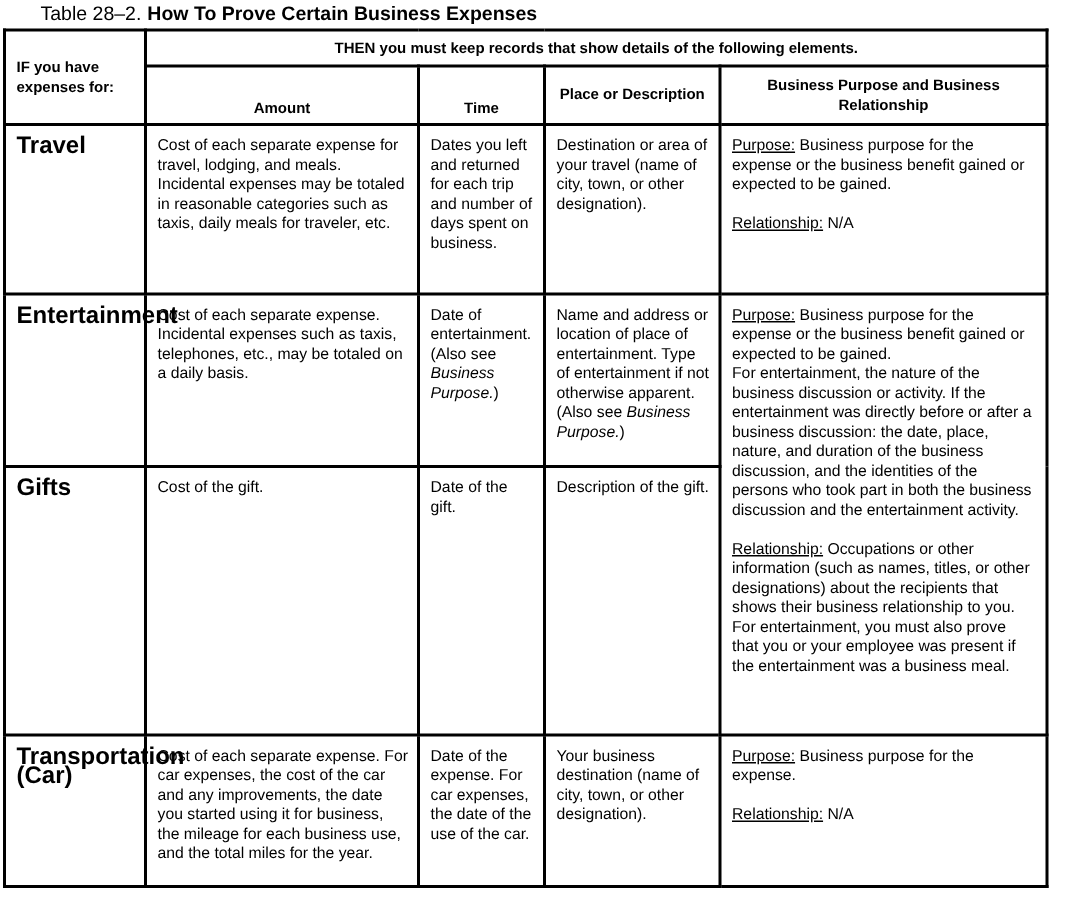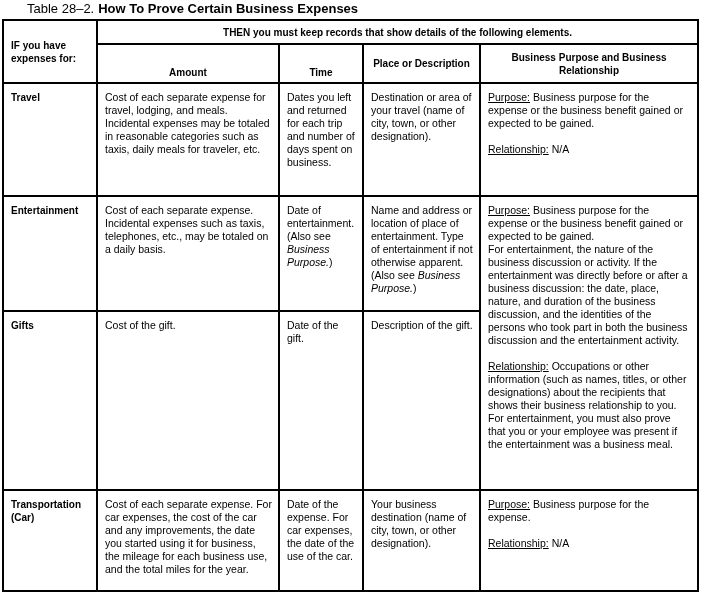--- a/index.html
+++ b/index.html
@@ -11,21 +11,21 @@
   table.grid { position: absolute; left: 2px; top: 19px; width: 695px; border-collapse: collapse;
                table-layout: fixed; font-size: 10.5px; line-height: 13px; }
   table.grid td, table.grid th { border: 2px solid #000; vertical-align: top; padding: 0; }
   col.c1 { width: 94px; } col.c2 { width: 182px; } col.c3 { width: 84px; } col.c4 { width: 117px; } col.c5 { width: 218px; }
   th { font-weight: bold; font-size: 10px; margin-left: 17px; }
   .th-if { text-align: left; vertical-align: middle !important; padding: 0 0 0 7px !important; height: 60px; }
   .th-then { text-align: center; height: 22px; vertical-align: middle !important; }
   .th-sub { text-align: center; vertical-align: middle !important; height: 34px; }
   .th-sub.bottom { vertical-align: bottom !important; padding-bottom: 3px !important; }
   td .cell { padding: 7px 6px 4px 7px; }
-  .rowlabel { font-weight: bold; font-size: 10px; }
+  .rowlabel { font-weight: bold; font-size: 16px; }
   .u { text-decoration: underline; }
   .i { font-style: italic; }
   .gap { height: 13px; }
   tr.r-travel td { height: 111px; }
   tr.r-ent td { height: 113px; }
   tr.r-gifts td { height: 177px; }
   tr.r-trans td { height: 99px; margin-left: 36px; }
 </style>
 </head>
 <body>

